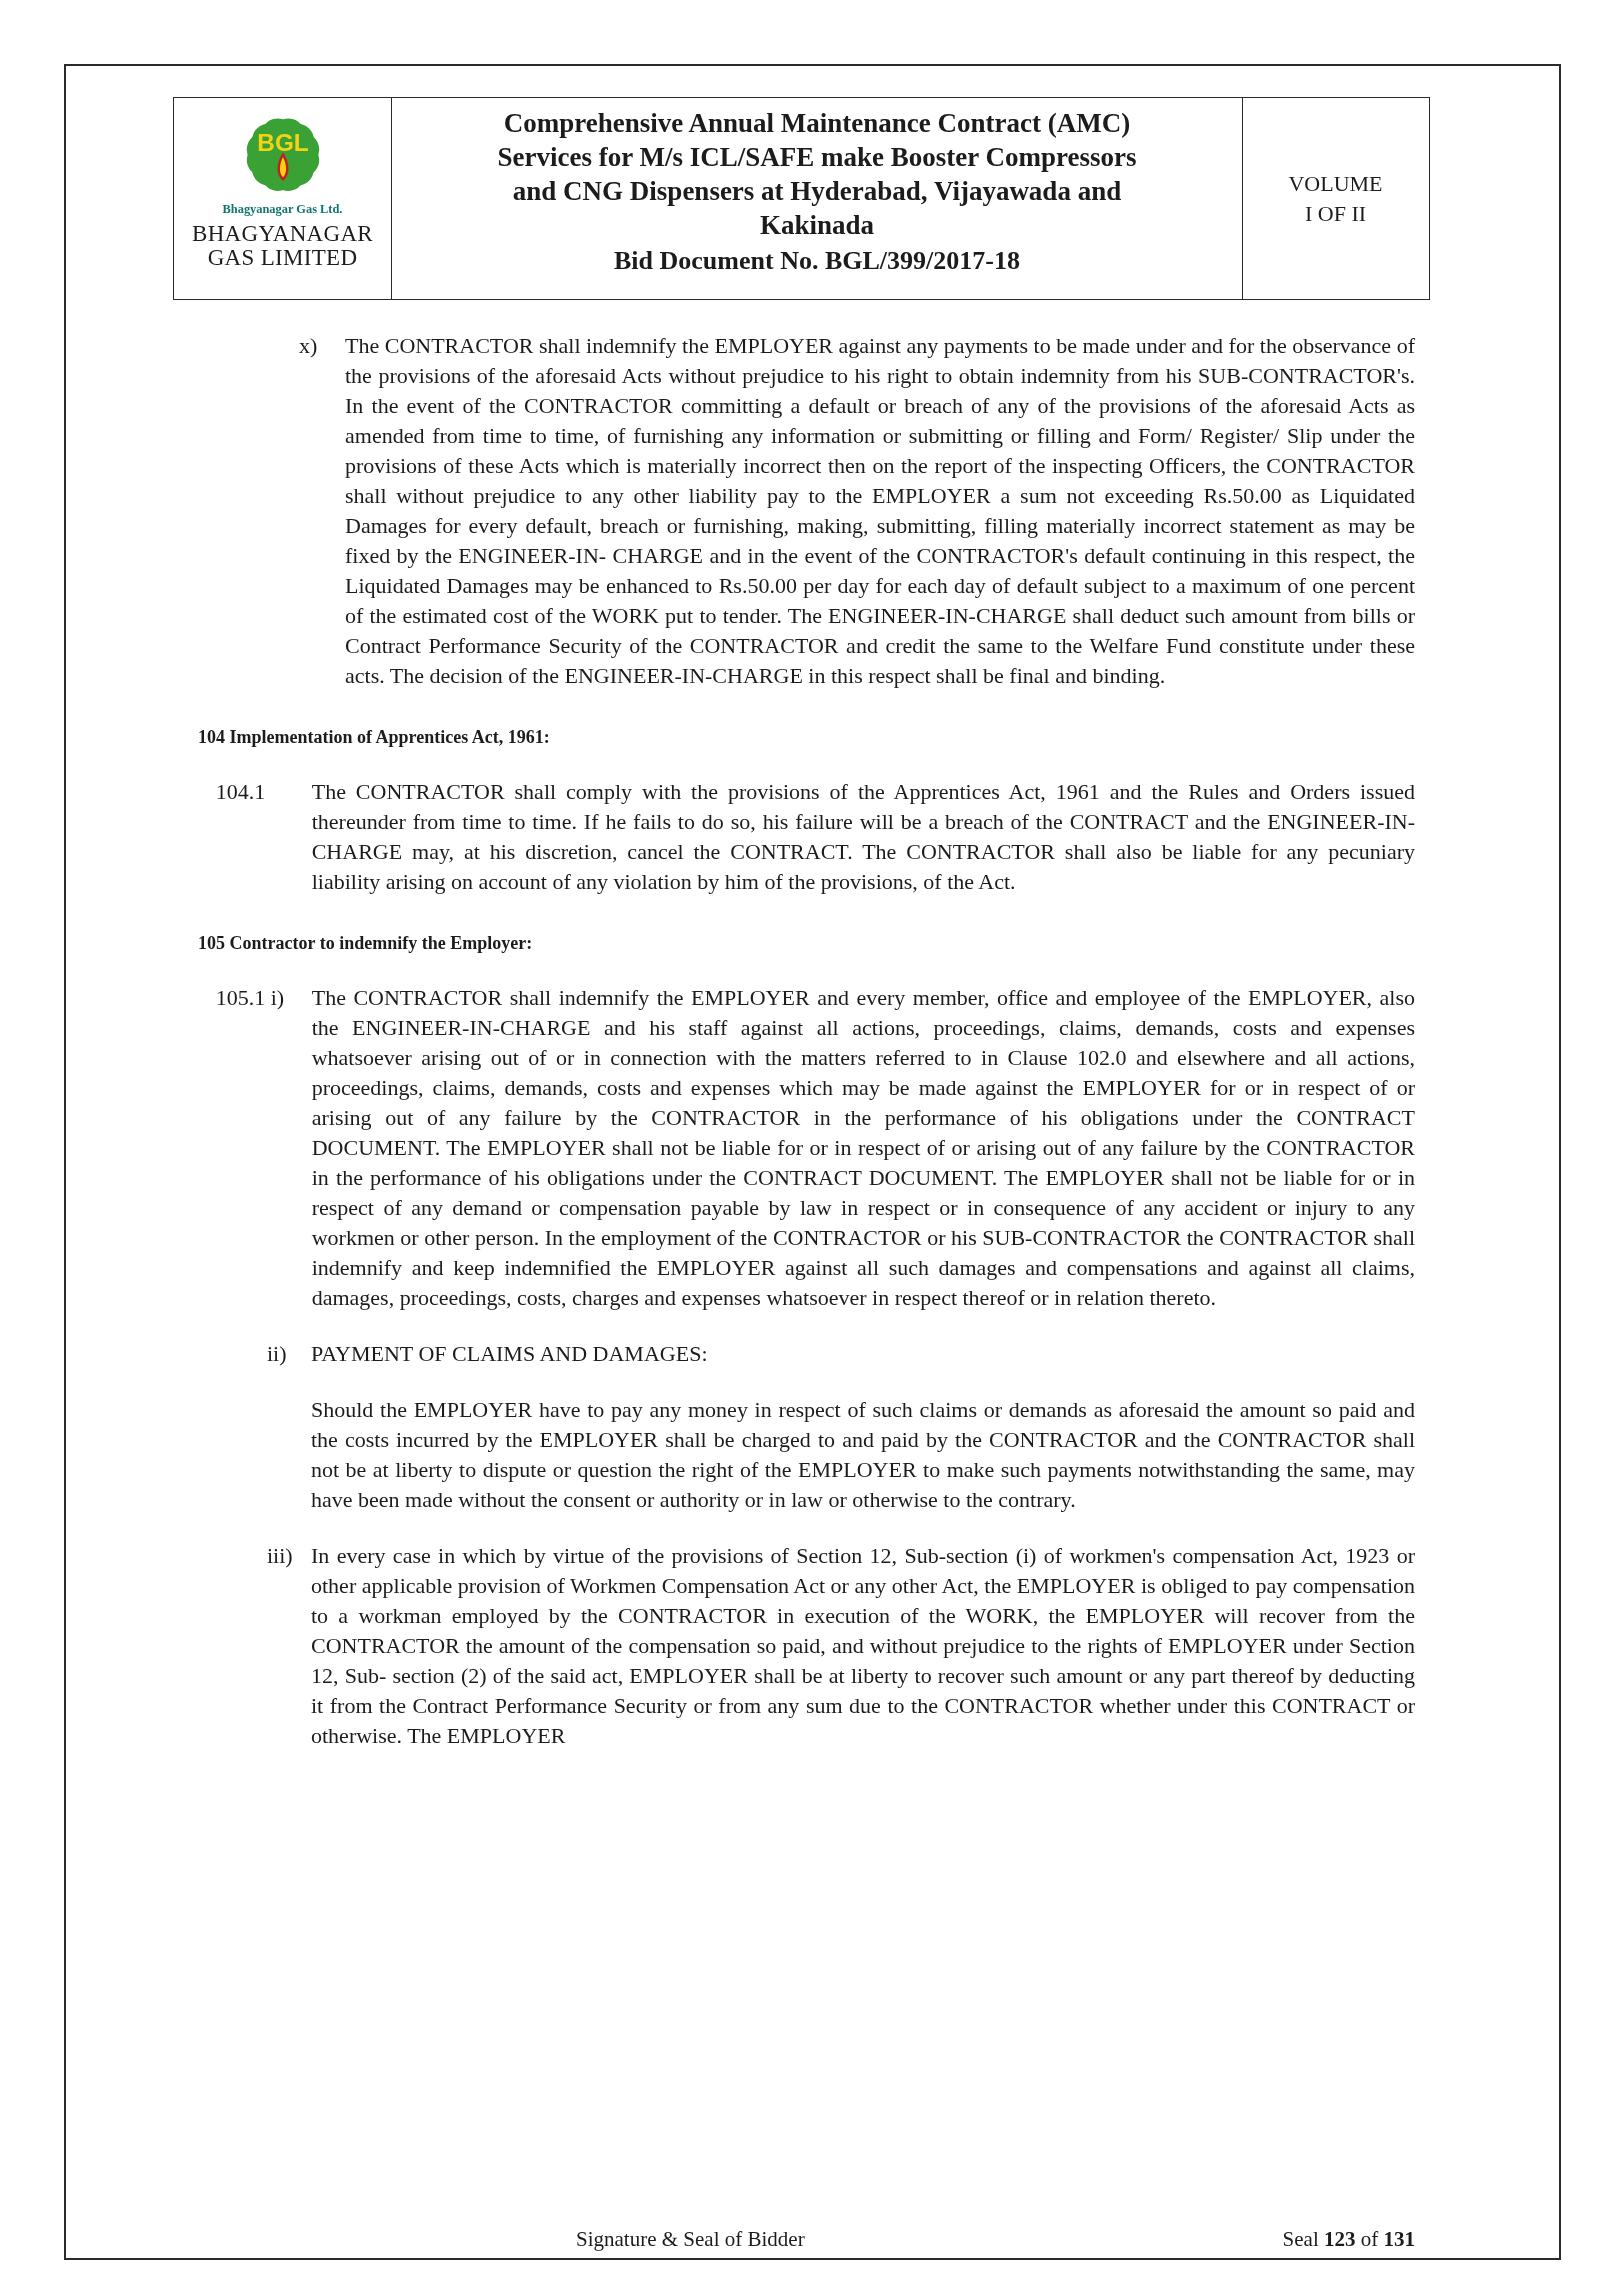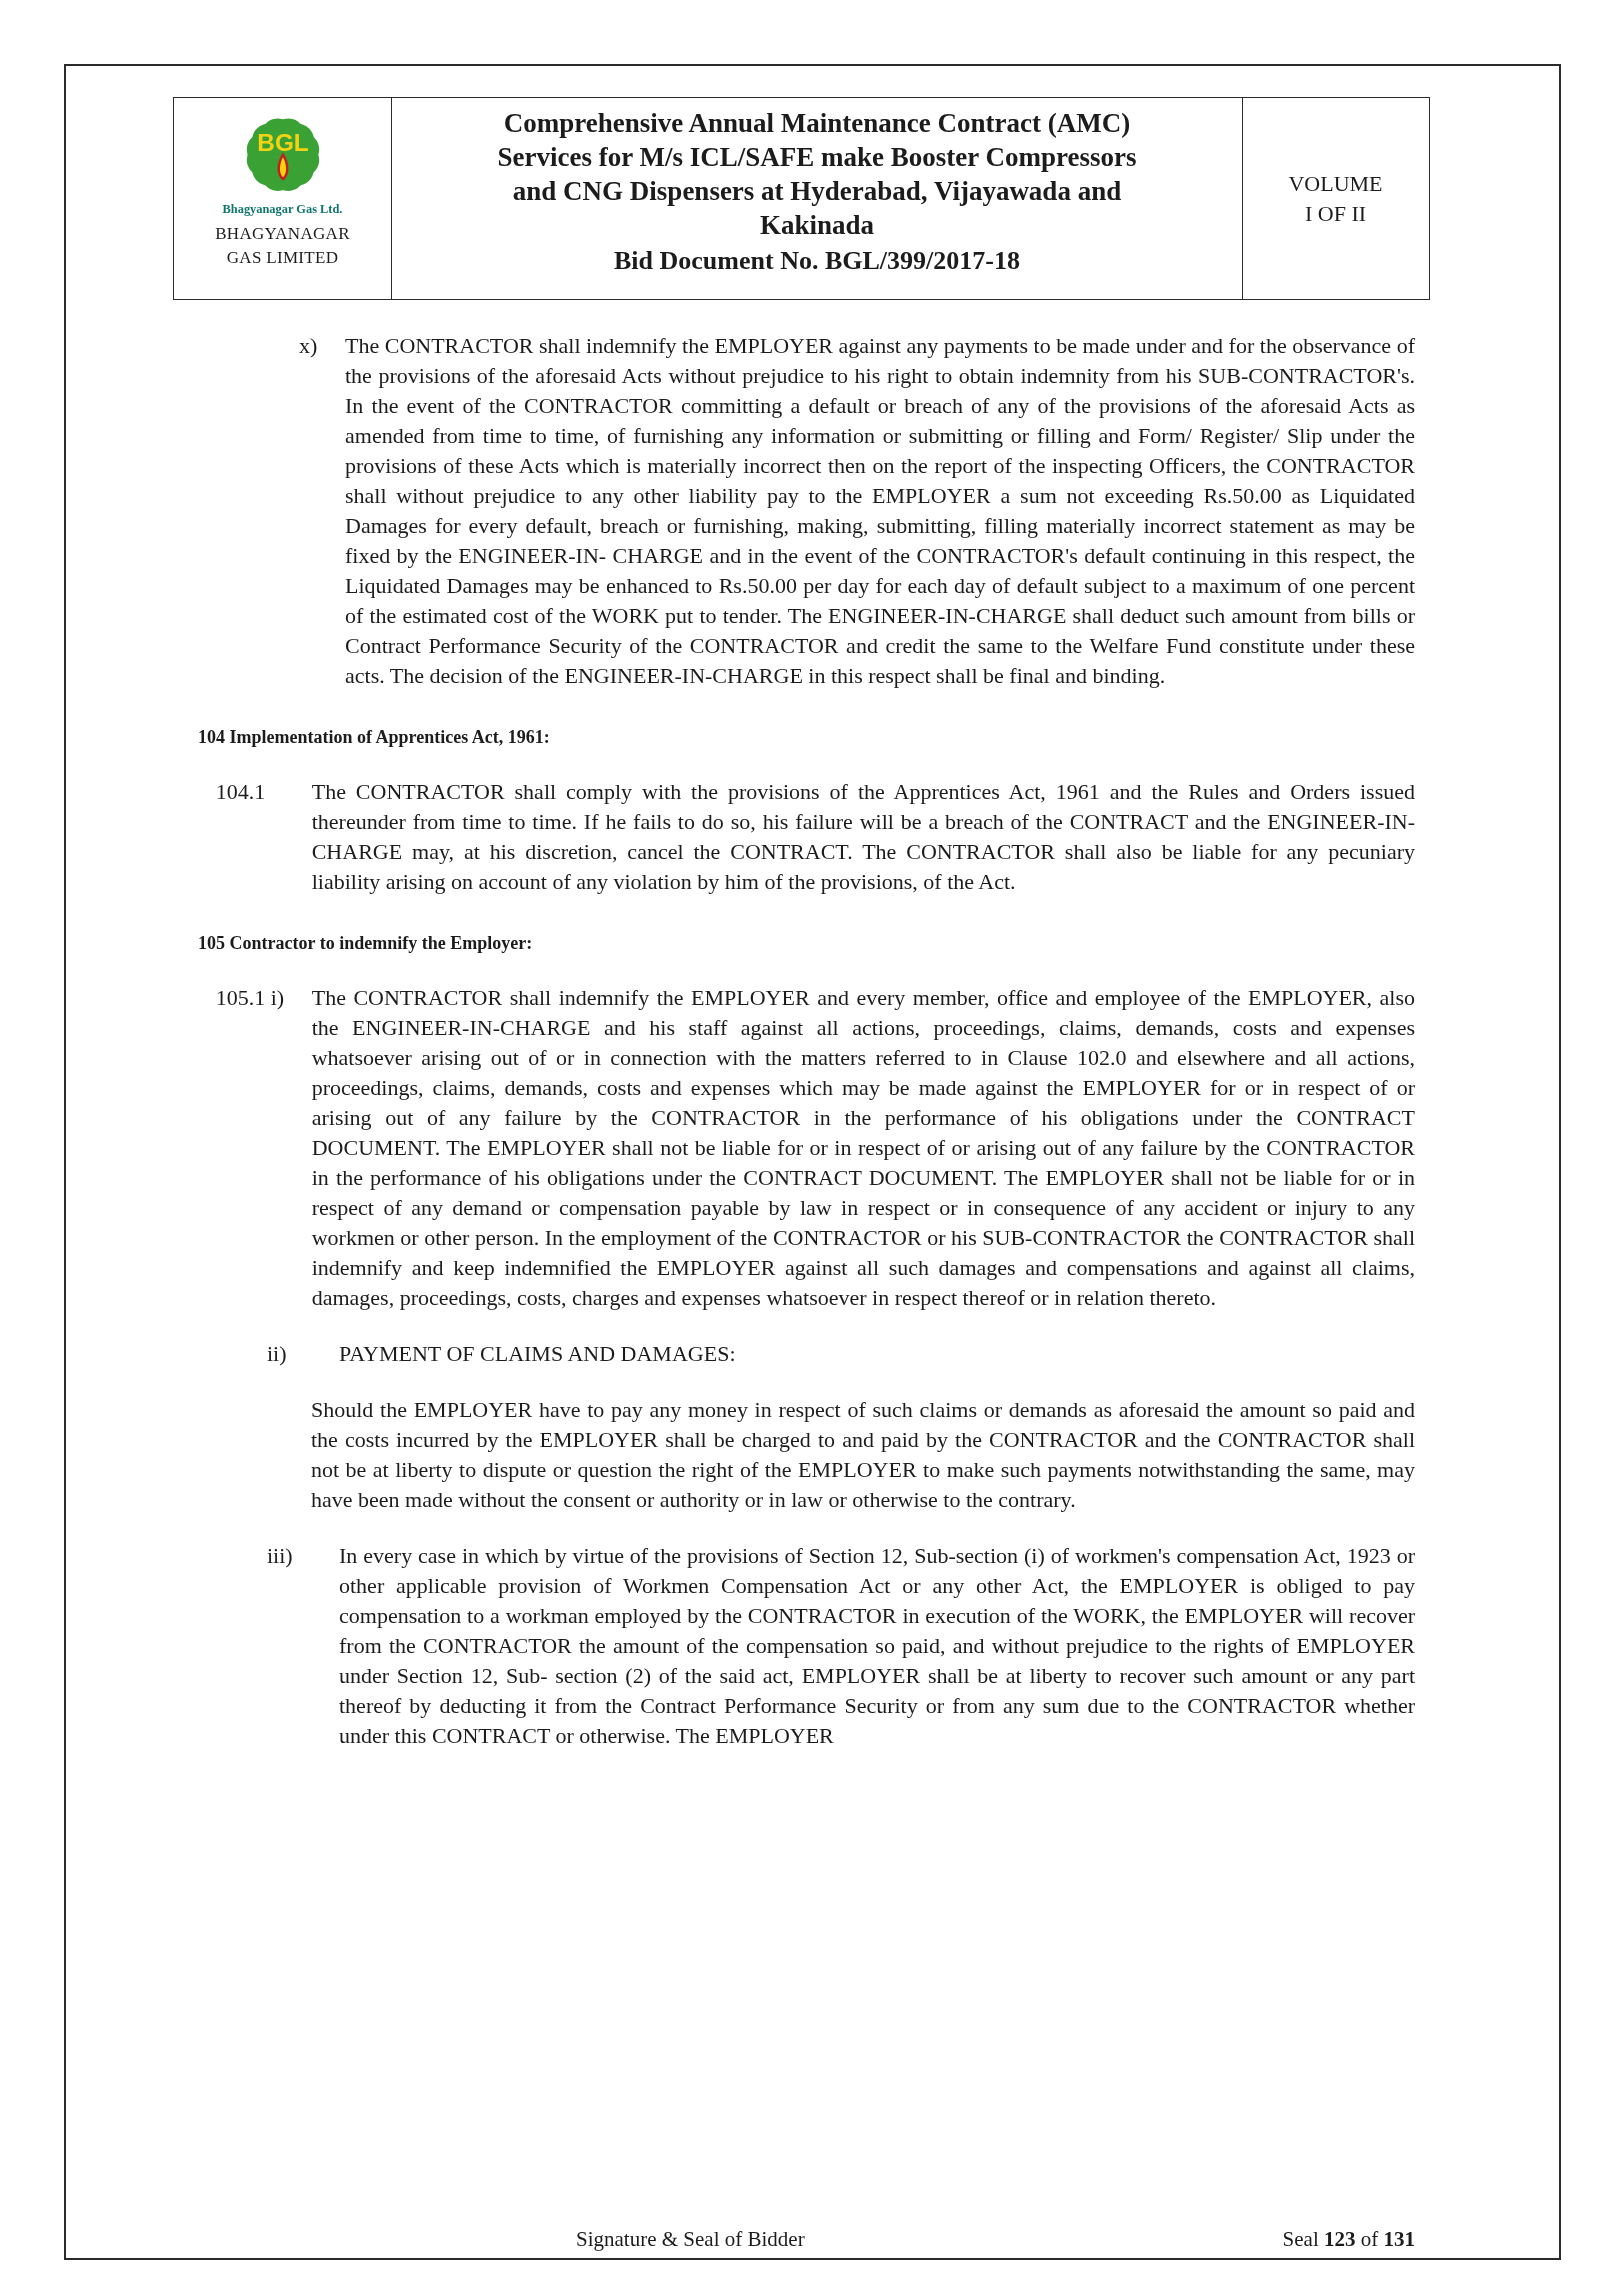--- a/index.html
+++ b/index.html
@@ -34,21 +34,21 @@
     display: flex; flex-direction: column; align-items: center;
     padding: 7.9px 3.9px 5.2px;
   }
   .logo-tagline {
     color: #0f766e;
     font-size: 12.4px; line-height: 14.4px;
     font-weight: bold;
     margin-top: -2.6px;
   }
   .company {
-    font-size: 17px; line-height: 24px;
+    font-size: 23px; line-height: 24px;
     letter-spacing: 0.3px;
     text-align: right;
   }
   .company.first { margin-top: 5.2px; }
 
   .title-cell {
     width: 851px;
     text-align: center;
     padding: 7.9px 15.7px 3.9px;
   }
@@ -74,21 +74,21 @@
   }
   .clause { margin-bottom: 26px; }
   .hang { display: flex; }
   .hang .lbl { flex: 0 0 auto; white-space: pre; }
   .hang .txt { flex: 1 1 auto; text-align: justify; }
 
   .x-ind     { margin-left: 101px; }
   .x-ind .lbl     { flex-basis: 46px; }
   .num-ind   { margin-left: 17.7px; }
   .num-ind .lbl   { flex-basis: 96px; }
-  .roman-ind { margin-left: 69px; gap: 28px; }
+  .roman-ind { margin-left: 69px; }
   .roman-ind .lbl { flex-basis: 44px; }
   .plain-ind { margin-left: 113px; text-align: justify; }
 
   .sec-heading {
     font-size: 18px; line-height: 30px;
     font-weight: bold;
     margin: 31px 0 25px 0;
   }
   .content > :first-child { margin-top: 0; }
 

